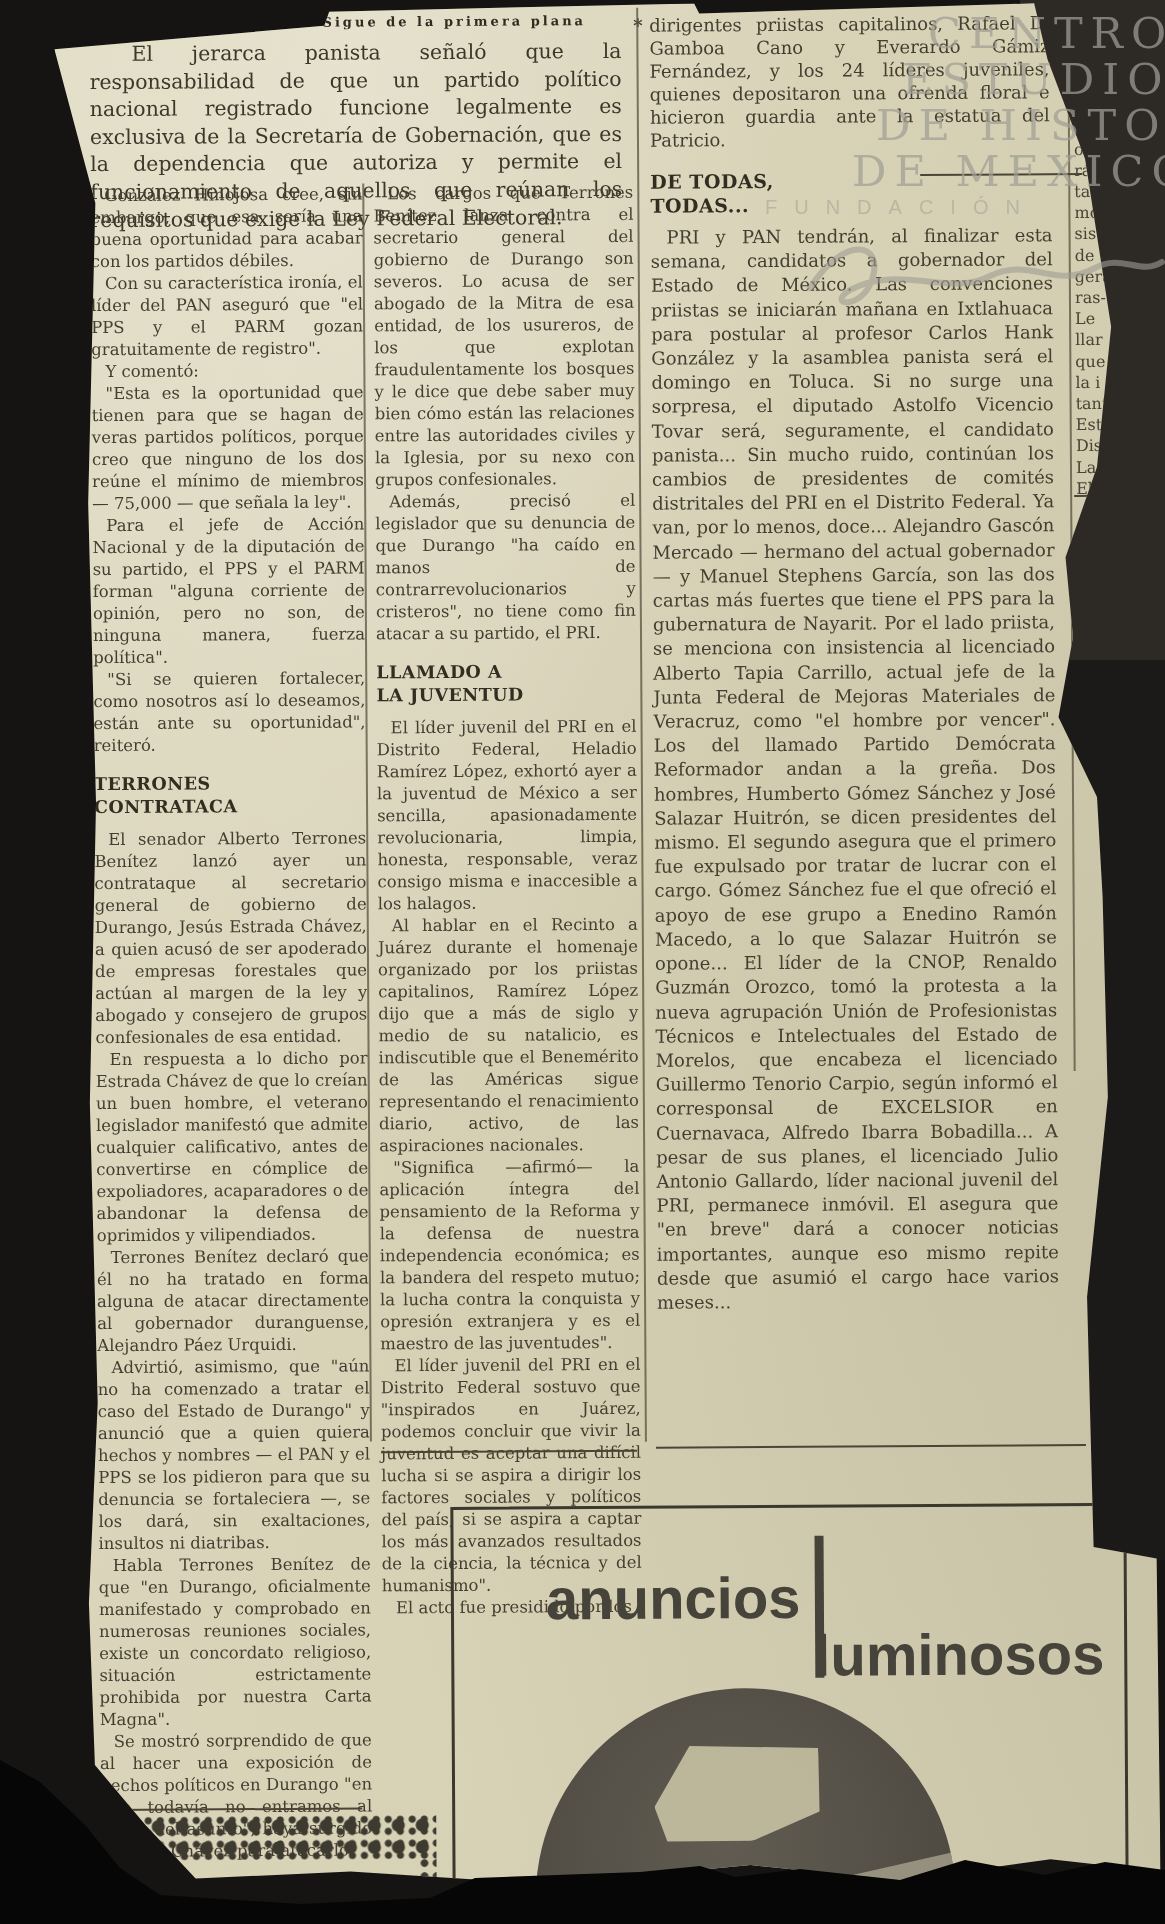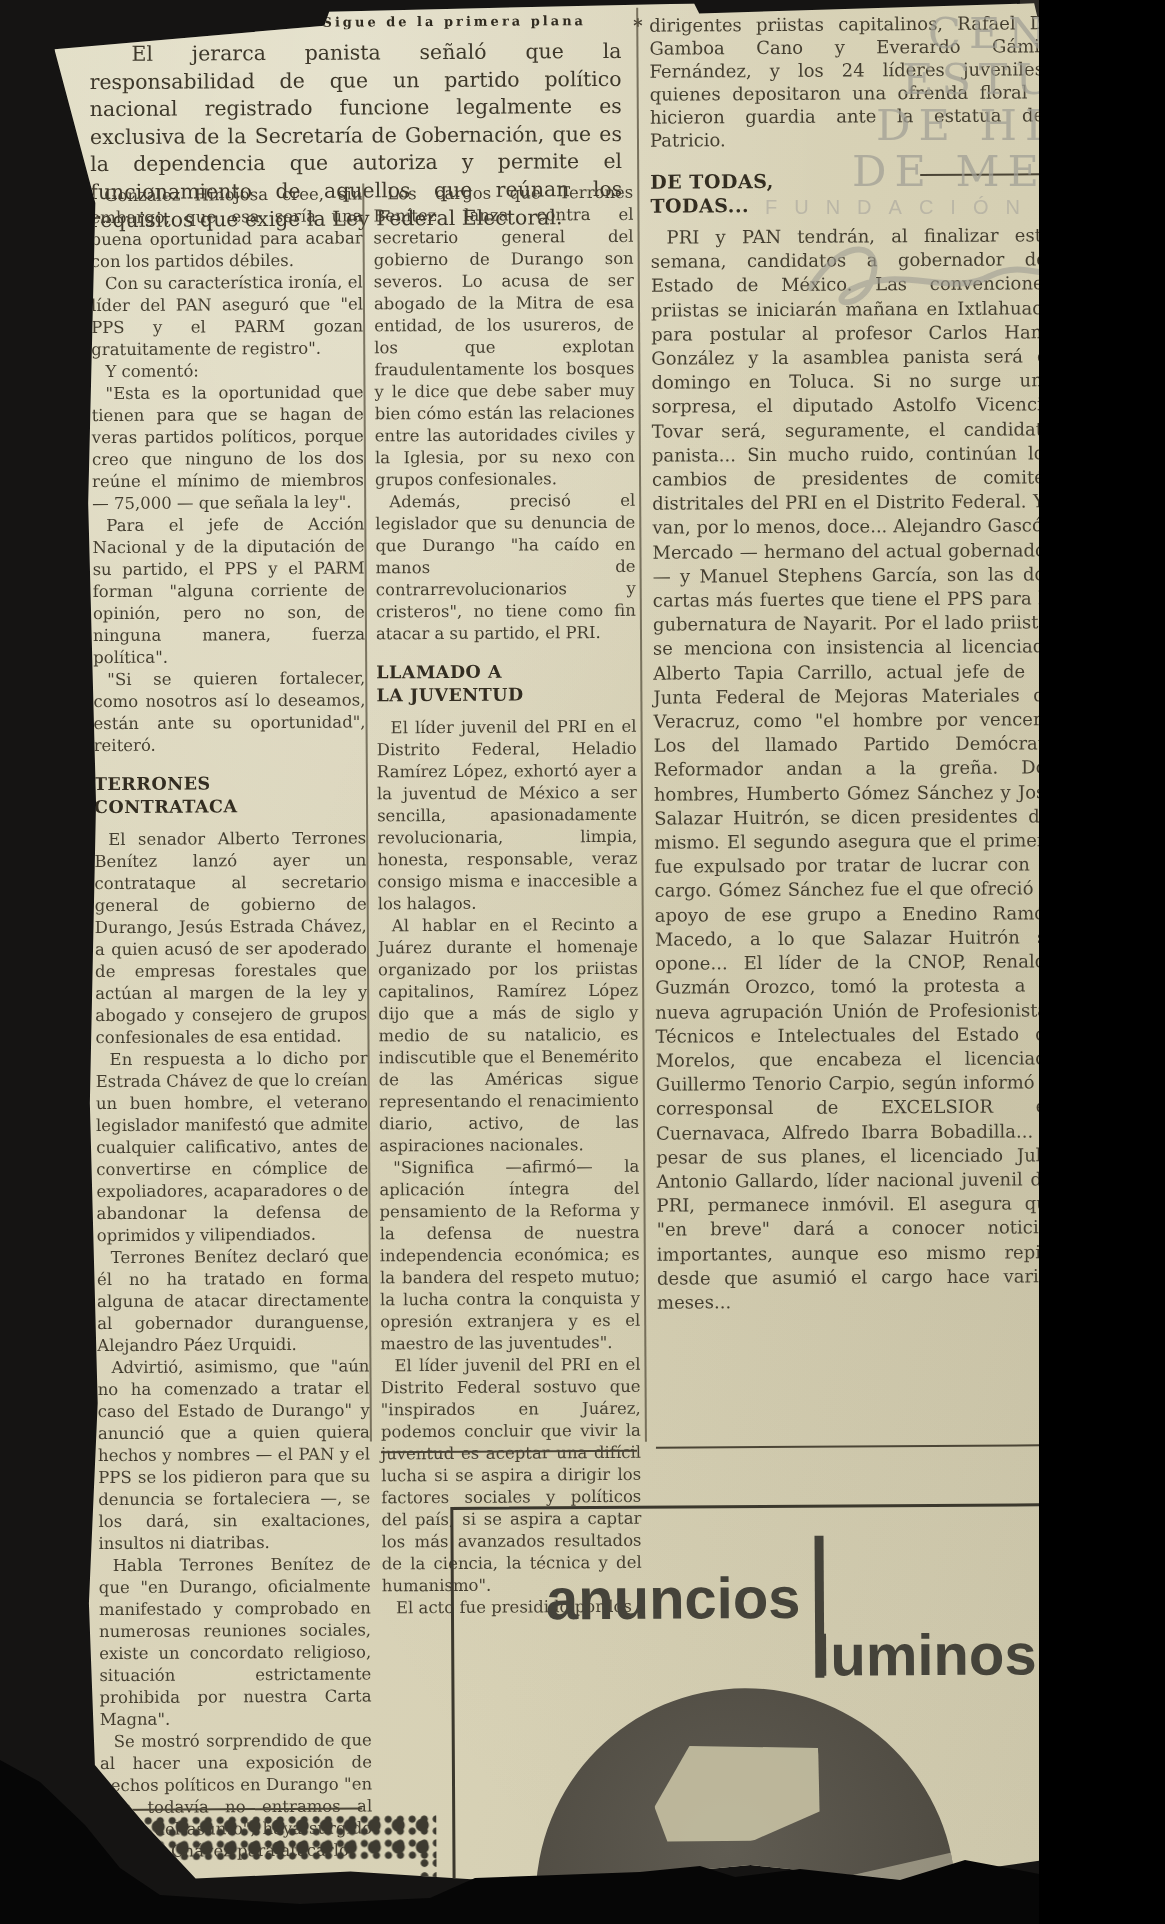--- a/index.html
+++ b/index.html
@@ -1,16 +1,16 @@
 <!DOCTYPE html>
 <html><head>
 <meta charset="utf-8">
 <style>
   html,body{margin:0;padding:0;background:#000;}
-  .scene{position:relative;width:1039px;height:1924px;background:#151413;overflow:hidden;
+  .scene{position:relative;width:1165px;height:1924px;background:#151413;overflow:hidden;
          font-family:"DejaVu Serif",serif;}
   .bg-right{position:absolute;left:1020px;top:0;width:145px;height:660px;background:#2d2a26;}
   .bg-right2{position:absolute;left:1060px;top:660px;width:105px;height:900px;background:#1c1a18;}
 
   
   .paper{position:absolute;left:45px;top:0;width:1112px;height:1924px;
     background:linear-gradient(104deg,#e0dcc3 0%,#dad4ba 30%,#d7d1b5 55%,#d2ccb0 80%,#ccc6aa 100%);
     clip-path:polygon(15px 46px,285px 24px,290px 10px,655px 4px,660px 14px,995px 6px,
       1008px 62px,1045px 162px,1070px 330px,1055px 470px,1023px 560px,1030px 640px,
       1015px 720px,1053px 800px,1058px 900px,1062px 1100px,1040px 1300px,1045px 1550px,

